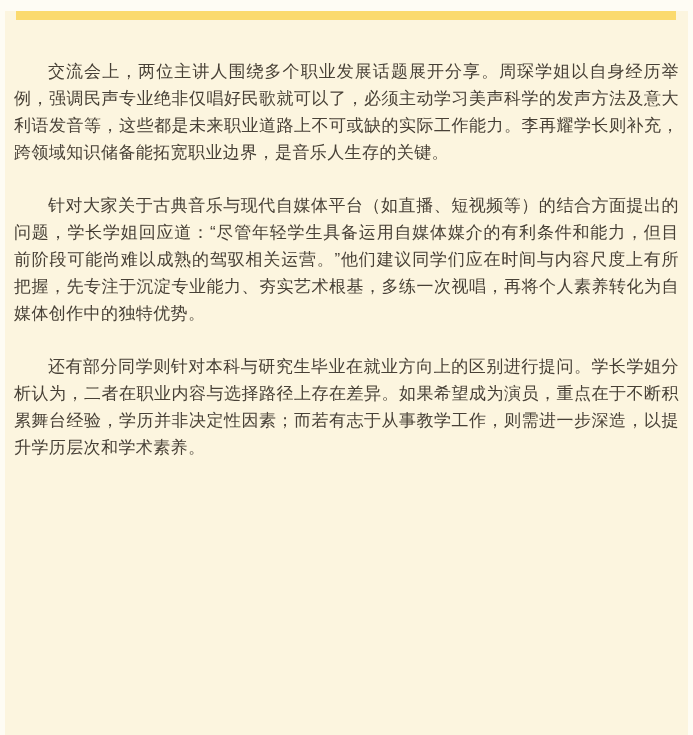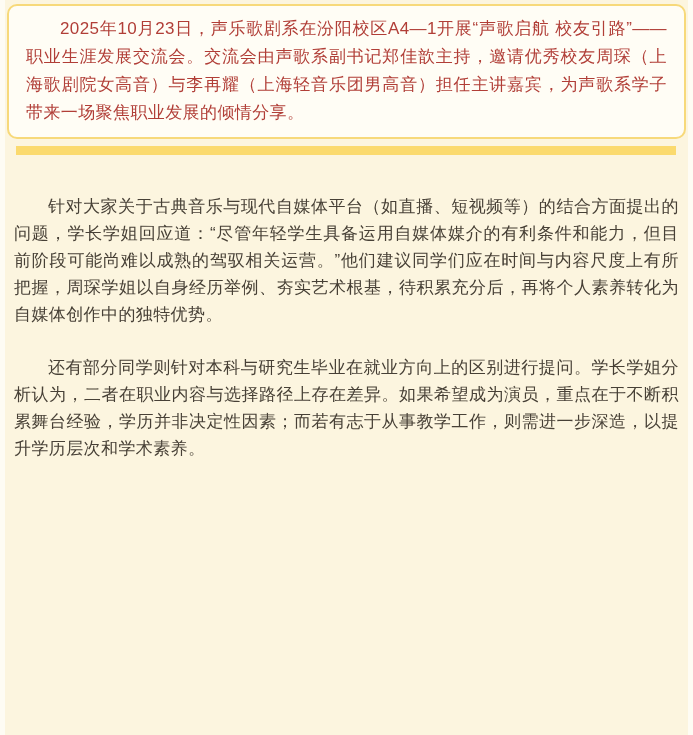--- a/index.html
+++ b/index.html
@@ -54,24 +54,22 @@
     text-align: justify;
     letter-spacing: 0.4px;
   }
   .article-body p:first-child { margin-top: 26px; }
 </style>
 </head>
 <body>
 
 <div class="page">
 
-  <div class="intro-card">
-    <p>2025年10月23日，声乐歌剧系在汾阳校区A4—1开展“声歌启航 校友引路”——职业生涯发展交流会。交流会由声歌系副书记郑佳歆主持，邀请优秀校友周琛（上海歌剧院女高音）与李再耀（上海轻音乐团男高音）担任主讲嘉宾，为声歌系学子带来一场聚焦职业发展的倾情分享。</p>
-  </div>
 
   <div class="divider-bar"></div>
 
   <div class="article-body">
-    <p>针对大家关于古典音乐与现代自媒体平台（如直播、短视频等）的结合方面提出的问题，学长学姐回应道：“尽管年轻学生具备运用自媒体媒介的有利条件和能力，但目前阶段可能尚难以成熟的驾驭相关运营。”他们建议同学们应在时间与内容尺度上有所把握，周琛学姐以自身经历举例、夯实艺术根基，待积累充分后，再将个人素养转化为自媒体创作中的独特优势。</p>
+    <p>交流会上，两位主讲人围绕多个职业发展话题展开分享。周琛学姐以自身经历举例，强调民声专业绝非仅唱好民歌就可以了，必须主动学习美声科学的发声方法及意大利语发音等，这些都是未来职业道路上不可或缺的实际工作能力。李再耀学长则补充，跨领域知识储备能拓宽职业边界，是音乐人生存的关键。</p>
+    <p>针对大家关于古典音乐与现代自媒体平台（如直播、短视频等）的结合方面提出的问题，学长学姐回应道：“尽管年轻学生具备运用自媒体媒介的有利条件和能力，但目前阶段可能尚难以成熟的驾驭相关运营。”他们建议同学们应在时间与内容尺度上有所把握，先专注于沉淀专业能力、夯实艺术根基，多练一次视唱，再将个人素养转化为自媒体创作中的独特优势。</p>
     <p>还有部分同学则针对本科与研究生毕业在就业方向上的区别进行提问。学长学姐分析认为，二者在职业内容与选择路径上存在差异。如果希望成为演员，重点在于不断积累舞台经验，学历并非决定性因素；而若有志于从事教学工作，则需进一步深造，以提升学历层次和学术素养。</p>
   </div>
 
 </div>
 
 </body></html>

